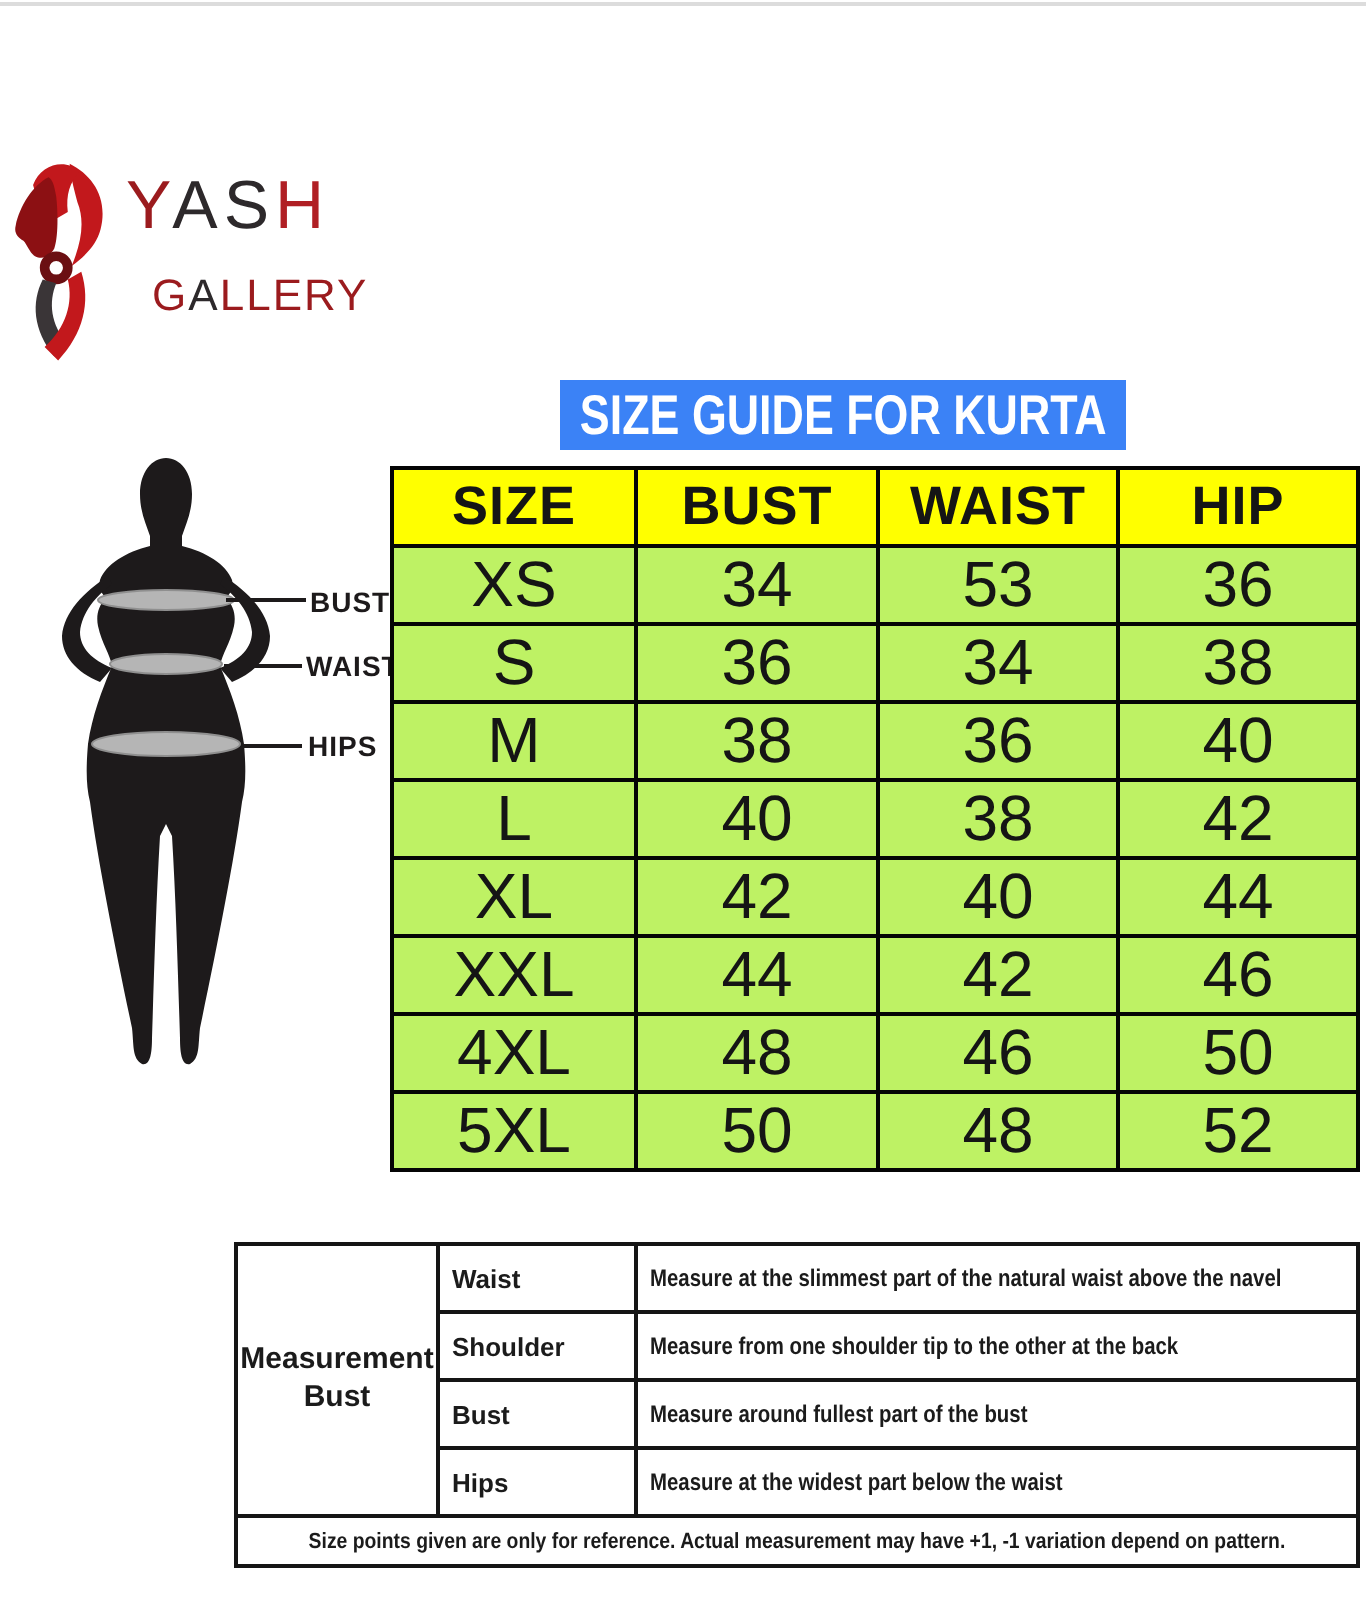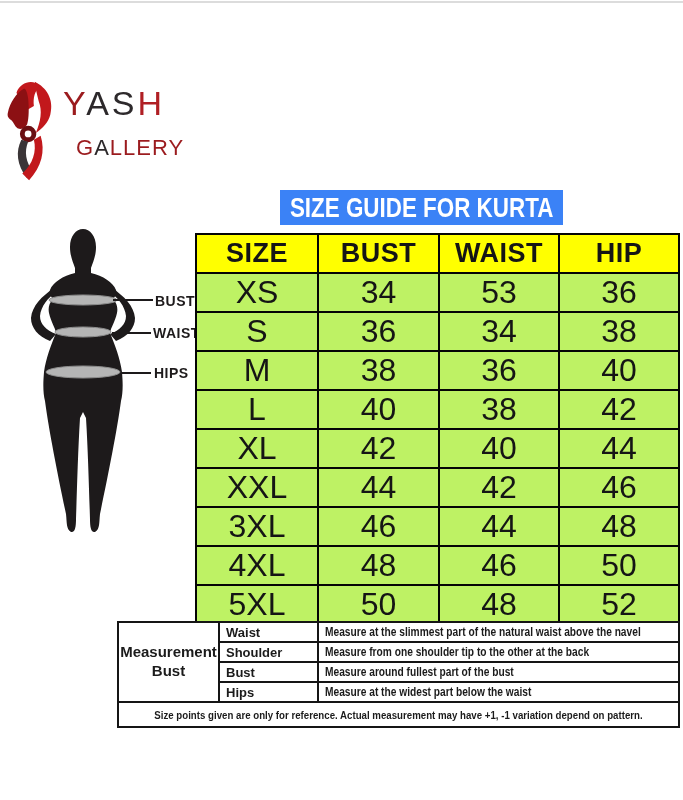--- a/index.html
+++ b/index.html
@@ -33,21 +33,21 @@
   .size-table { position:absolute; left:195px; top:233px; width:483px; height:273px; border-collapse:collapse; table-layout:fixed; }
   .size-table th, .size-table td { border:2px solid #050505; text-align:center; vertical-align:middle; color:#151515; }
   .size-table th { background:#ffff00; font-size:27px; font-weight:700; height:39px; letter-spacing:.5px; }
   .size-table td { background:#bef264; font-size:32px; font-weight:400; height:33px; }
 
   
   .mg-table { position:absolute; left:117px; top:621px; width:561px; border-collapse:collapse; table-layout:fixed; }
   .mg-table td, .mg-table th { border:2px solid #151515; color:#1b1b1b; vertical-align:middle; background:#fff; }
   .mg-title { text-align:center; font-size:15px; font-weight:700; line-height:1.25; }
   .mg-label { text-align:left; font-size:13px; font-weight:700; padding:0 0 0 6px; height:19px; }
-  .mg-desc { text-align:left; font-size:12px; font-weight:700; padding:0 0 0 6px; height:20px; white-space:nowrap; overflow:hidden; }
+  .mg-desc { text-align:left; font-size:12px; font-weight:700; padding:0 0 0 6px; height:34px; white-space:nowrap; overflow:hidden; }
   .mg-desc span { display:inline-block; transform:scaleX(.85); transform-origin:left center; white-space:nowrap; }
   .mg-note { text-align:center; font-size:11px; font-weight:700; height:25px; white-space:nowrap; overflow:hidden; }
   .mg-note span { display:inline-block; transform:scaleX(.88); transform-origin:center; white-space:nowrap; }
 </style>
 </head>
 <body>
 
 <div class="canvas">
   <div class="top-line"></div>
 
@@ -131,26 +131,20 @@
         <td>40</td>
         <td>44</td>
       </tr>
       <tr>
         <td>XXL</td>
         <td>44</td>
         <td>42</td>
         <td>46</td>
       </tr>
       <tr>
-        <td>3XL</td>
-        <td>46</td>
-        <td>44</td>
-        <td>48</td>
-      </tr>
-      <tr>
         <td>4XL</td>
         <td>48</td>
         <td>46</td>
         <td>50</td>
       </tr>
       <tr>
         <td>5XL</td>
         <td>50</td>
         <td>48</td>
         <td>52</td>

